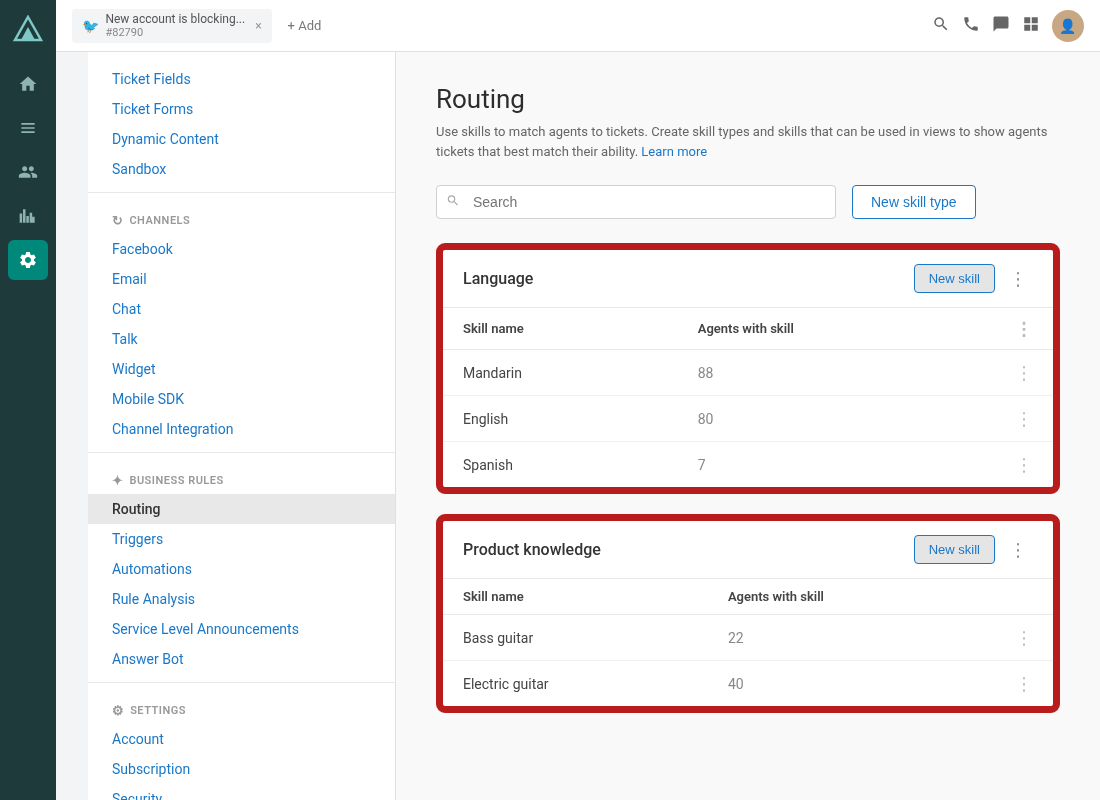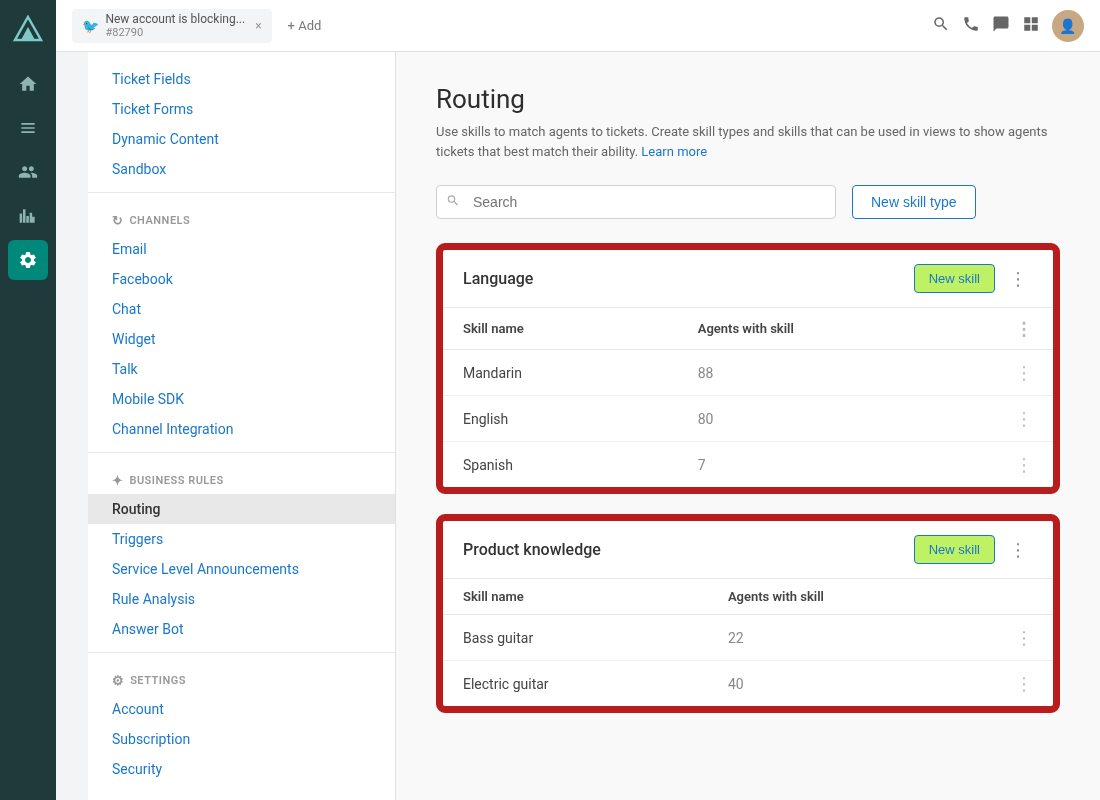--- a/index.html
+++ b/index.html
@@ -235,21 +235,21 @@
     }
     .skill-group-actions {
       display: flex;
       align-items: center;
       gap: 8px;
     }
     .btn-new-skill {
       padding: 6px 14px;
       border: 1px solid #1b78c8;
       border-radius: 4px;
-      background: #bef264;
+      background: #e5e5e5;
       color: #1b78c8;
       font-size: 13px;
       cursor: pointer;
     }
     .more-btn {
       color: #888;
       cursor: pointer;
       font-size: 18px;
       padding: 2px 6px;
       border-radius: 4px;
@@ -361,38 +361,39 @@
     <a class="sidebar-item">Ticket Forms</a>
     <a class="sidebar-item">Dynamic Content</a>
     <a class="sidebar-item">Sandbox</a>
 
     <hr class="sidebar-divider">
 
     <div class="sidebar-section-label">
       <span class="section-icon">↻</span>
       <span>CHANNELS</span>
     </div>
+    <a class="sidebar-item">Facebook</a>
     <a class="sidebar-item">Email</a>
-    <a class="sidebar-item">Facebook</a>
     <a class="sidebar-item">Chat</a>
+    <a class="sidebar-item">Talk</a>
     <a class="sidebar-item">Widget</a>
-    <a class="sidebar-item">Talk</a>
     <a class="sidebar-item">Mobile SDK</a>
     <a class="sidebar-item">Channel Integration</a>
 
     <hr class="sidebar-divider">
 
     <div class="sidebar-section-label">
       <span class="section-icon">✦</span>
       <span>BUSINESS RULES</span>
     </div>
     <a class="sidebar-item active">Routing</a>
     <a class="sidebar-item">Triggers</a>
+    <a class="sidebar-item">Automations</a>
+    <a class="sidebar-item">Rule Analysis</a>
     <a class="sidebar-item">Service Level Announcements</a>
-    <a class="sidebar-item">Rule Analysis</a>
     <a class="sidebar-item">Answer Bot</a>
 
     <hr class="sidebar-divider">
 
     <div class="sidebar-section-label">
       <span class="section-icon">⚙</span>
       <span>SETTINGS</span>
     </div>
     <a class="sidebar-item">Account</a>
     <a class="sidebar-item">Subscription</a>

